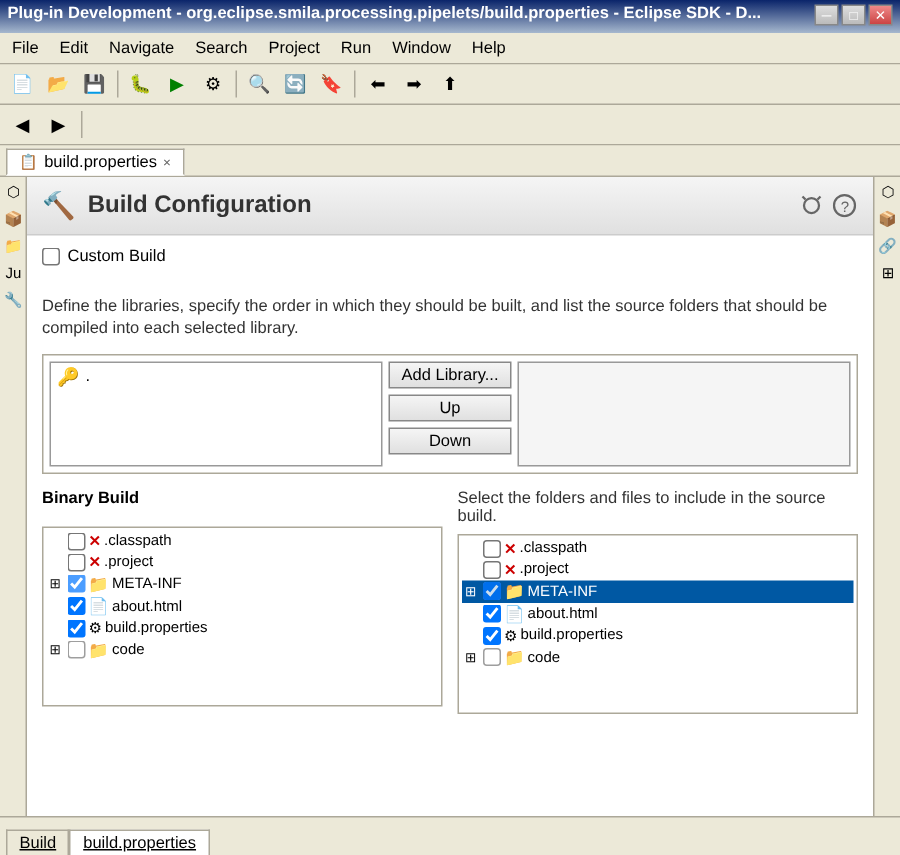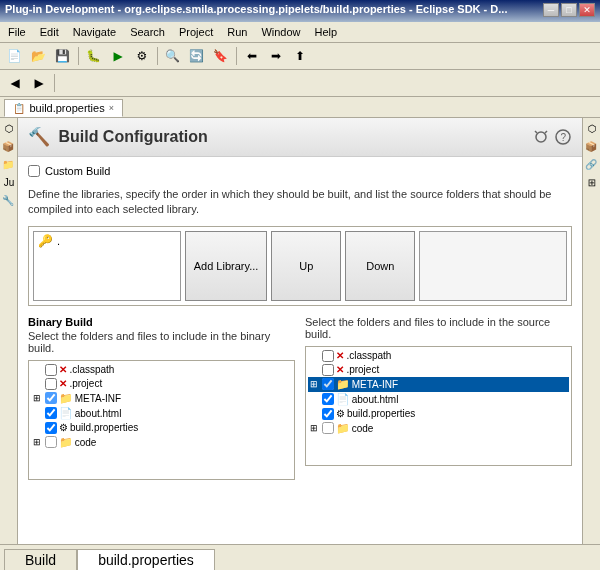--- a/index.html
+++ b/index.html
@@ -46,57 +46,57 @@
     
     .build-config { padding: 0; flex: 1; overflow-y: auto; }
     .build-config-header { background: linear-gradient(to bottom, #f5f5f5, #e0e0e0); border-bottom: 1px solid #ccc; padding: 8px 10px; display: flex; align-items: center; justify-content: space-between; }
     .build-config-title { font-size: 16px; font-weight: bold; color: #333; display: flex; align-items: center; gap: 8px; }
     .header-right-icons { display: flex; gap: 4px; }
     .header-icon-btn { width: 18px; height: 18px; cursor: pointer; display: flex; align-items: center; justify-content: center; }
     
     .build-content { padding: 8px 10px; }
     
     
-    .custom-build-row { display: flex; gap: 5px; margin-bottom: 10px; }
+    .custom-build-row { display: flex; gap: 5px; margin-bottom: 20px; }
     .custom-build-row input[type=checkbox] { width: 12px; height: 12px; }
     
     
     .section-title { font-weight: bold; font-size: 11px; margin-bottom: 4px; }
     .section-desc { font-size: 11px; color: #333; margin-bottom: 8px; line-height: 1.4; }
     
     
     .runtime-info { margin-bottom: 10px; }
     .runtime-info-box { border: 1px solid #aca899; background: #fff; padding: 4px; display: flex; gap: 4px; }
     .library-list { flex: 1; min-height: 70px; border: 1px solid #999; background: white; overflow: auto; }
     .library-item { display: flex; align-items: center; gap: 4px; padding: 2px 4px; font-size: 11px; cursor: pointer; }
-    .runtime-buttons { display: flex; flex-direction: row; gap: 4px; }
+    .runtime-buttons { display: flex; flex-direction: column; gap: 4px; }
     .rt-btn { padding: 2px 8px; font-size: 11px; border: 1px solid #888; background: linear-gradient(to bottom, #f5f5f5, #e0e0e0); cursor: pointer; min-width: 70px; }
     .rt-btn:disabled { color: #999; }
     .source-list { flex: 1; min-height: 70px; border: 1px solid #999; background: #f5f5f5; }
     .add-folder-btn { padding: 2px 8px; font-size: 11px; border: 1px solid #999; background: linear-gradient(to bottom, #f5f5f5, #e0e0e0); color: #999; }
     
     
     .build-sections { display: flex; gap: 10px; }
     .build-section { flex: 1; }
-    .build-section-title { font-weight: bold; font-size: 11px; margin-bottom: 2px; }
+    .build-section-title { font-weight: bold; font-size: 11px; margin-bottom: 13px; }
     .build-section-desc { font-size: 11px; color: #333; margin-bottom: 6px; }
     .build-tree { border: 1px solid #aca899; background: white; min-height: 120px; padding: 2px; overflow: auto; }
     
     .tree-item { display: flex; align-items: center; gap: 2px; padding: 1px 2px; font-size: 11px; cursor: pointer; }
     .tree-expand { width: 10px; font-size: 9px; cursor: pointer; }
     .tree-checkbox { width: 12px; height: 12px; }
     .tree-icon { font-size: 11px; }
     .tree-label { font-size: 10px; }
     
     
     .tree-item.highlighted { background: #0058a3; color: white; }
     
     
     .bottom-tabs { border-top: 1px solid #aca899; background: #ece9d8; display: flex; padding: 2px 4px 0 4px; height: 26px; align-items: flex-end; }
-    .bottom-tab { padding: 2px 20px; font-size: 14px; border: 1px solid #aca899; border-bottom: none; background: #ece9d8; cursor: pointer; }
+    .bottom-tab { padding: 2px 8px; font-size: 11px; border: 1px solid #aca899; border-bottom: none; background: #ece9d8; cursor: pointer; text-decoration: underline; }
     .bottom-tab.active { background: white; }
     
     
     .build-config::-webkit-scrollbar { width: 12px; }
     .build-config::-webkit-scrollbar-track { background: #f0f0f0; }
     .build-config::-webkit-scrollbar-thumb { background: #c0c0c0; border: 1px solid #aca899; }
     
     input[type=checkbox] { cursor: pointer; }
   </style>
 </head>
@@ -212,21 +212,20 @@
               <button class="rt-btn">Down</button>
             </div>
             <div class="source-list"></div>
           </div>
         </div>
 
         <div class="build-sections">
 
           <div class="build-section">
             <div class="build-section-title">Binary Build</div>
-            <div class="build-section-desc">Select the folders and files to include in the binary build.</div>
             <div class="build-tree">
 
               <div class="tree-item">
                 <span class="tree-expand">&nbsp;</span>
                 <input type="checkbox" class="tree-checkbox" style="">
                 <span class="tree-icon" style="color:#c00;font-weight:bold;font-size:10px;">✕</span>
                 <span class="tree-label">.classpath</span>
               </div>
 
               <div class="tree-item">

